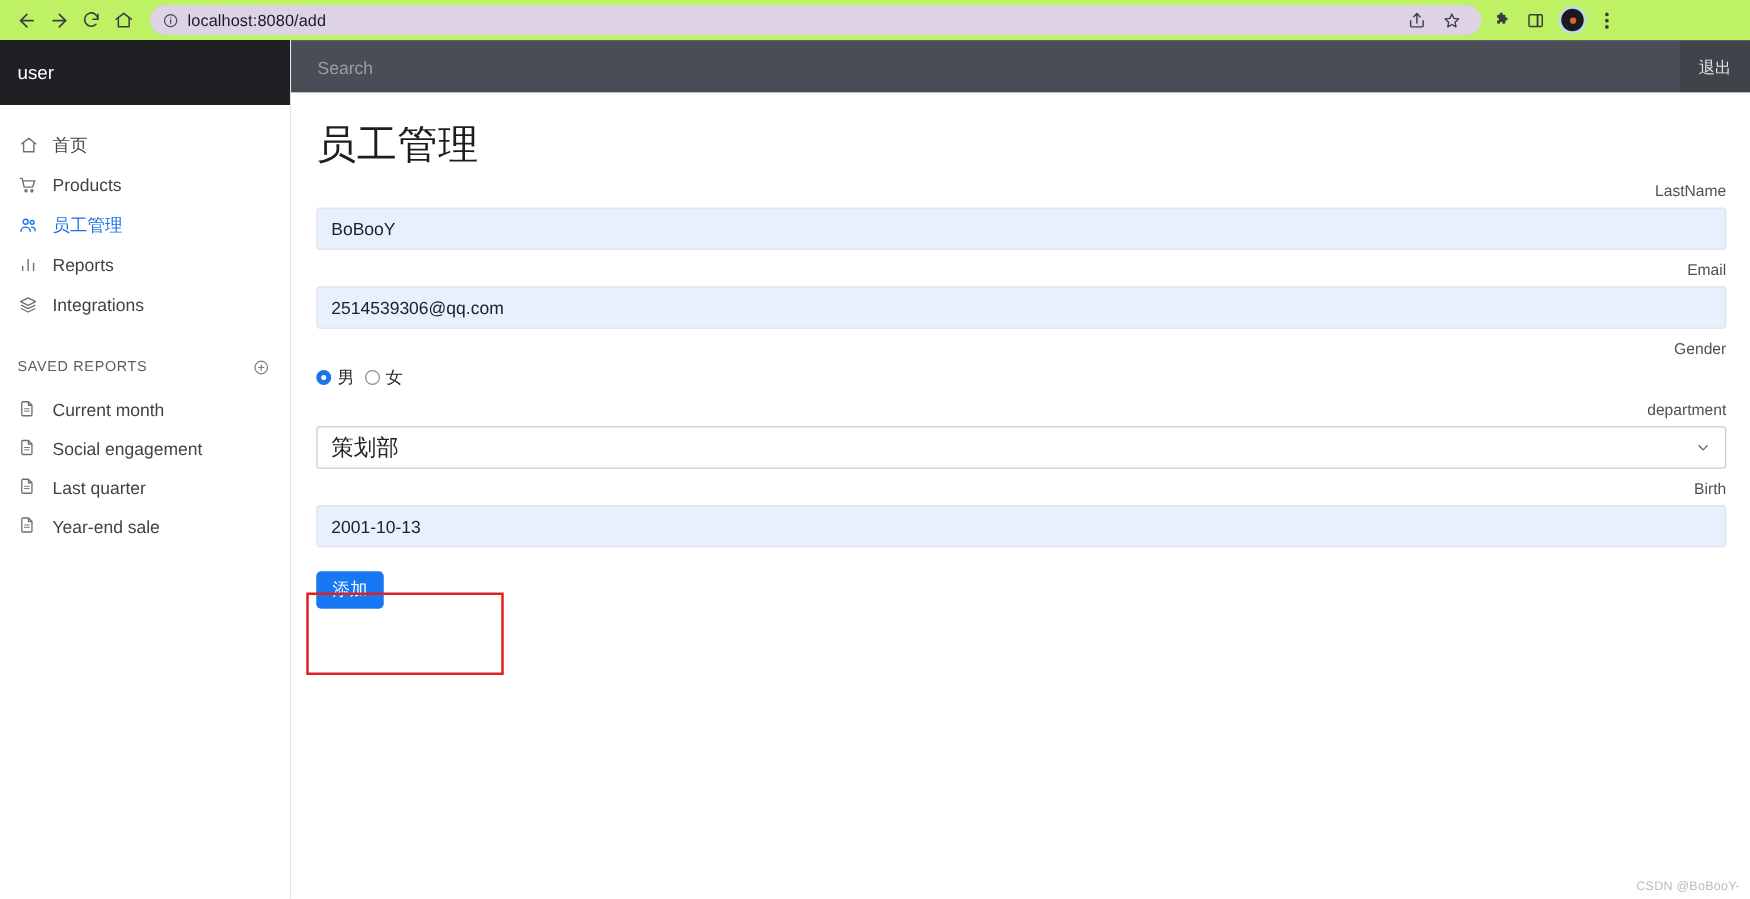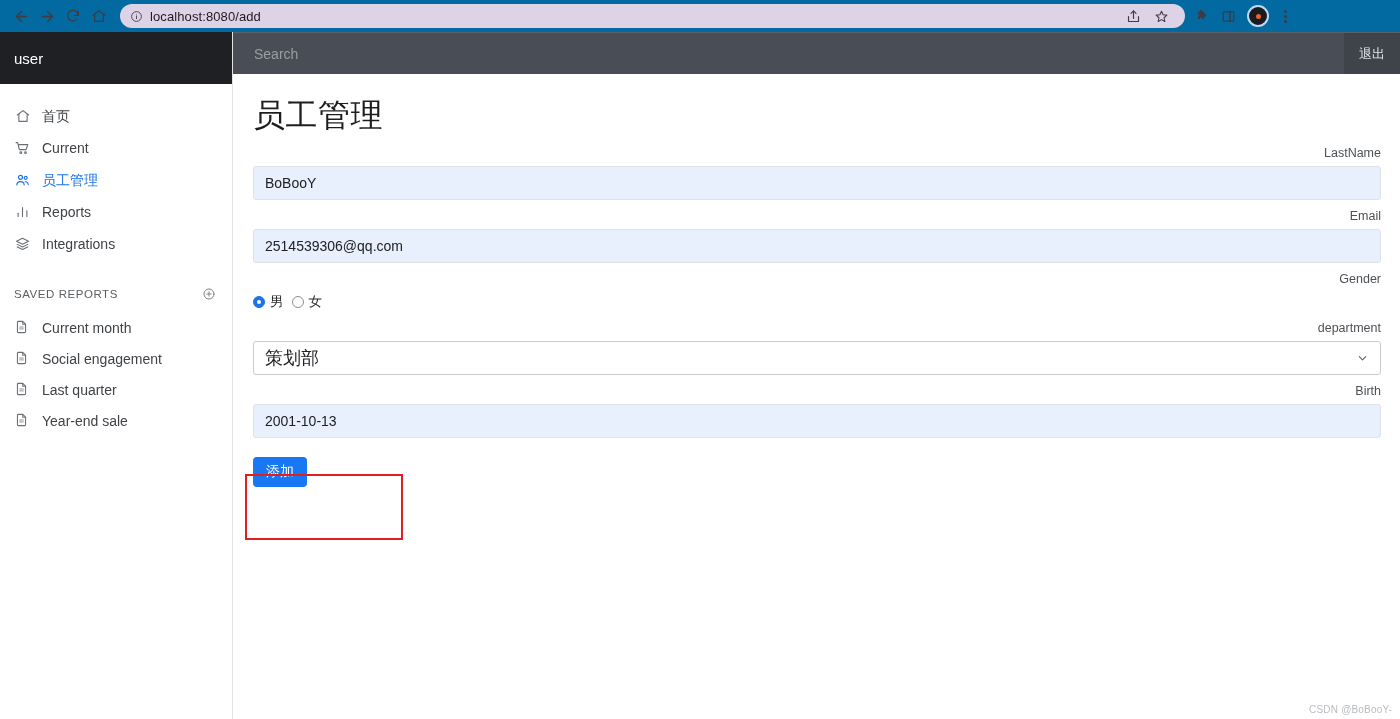--- a/index.html
+++ b/index.html
@@ -12,21 +12,21 @@
     font-family: "Liberation Sans", "DejaVu Sans", sans-serif;
   }
   * { box-sizing: border-box; }
 
   
   .browser-bar {
     position: absolute;
     top: 0; left: 0;
     width: 1400px;
     height: 32px;
-    background: #0369a1;
+    background: #bef264;
     display: flex;
     align-items: center;
     padding: 0 8px;
   }
   .nav-btn {
     width: 26px; height: 26px;
     display: flex; align-items: center; justify-content: center;
     color: #3c3c42;
     flex: 0 0 auto;
   }
@@ -380,21 +380,21 @@
 
 
       <div class="nav-item">
         <span class="ico">
           <svg width="17" height="16" viewBox="0 0 24 24" fill="none" stroke="#6b7075" stroke-width="1.7" stroke-linecap="round" stroke-linejoin="round">
               <path d="M2.5 4h2.2l2.6 10.5h10L20 7H6"></path>
               <circle cx="9.5" cy="19" r="1.3"></circle>
               <circle cx="16.5" cy="19" r="1.3"></circle>
             </svg>
         </span>
-        <span class="nav-label">Current</span>
+        <span class="nav-label">Products</span>
       </div>
 
       <div class="nav-item active">
         <span class="ico">
           <svg width="17" height="16" viewBox="0 0 24 24" fill="none" stroke="#1a73e8" stroke-width="1.7" stroke-linecap="round" stroke-linejoin="round">
               <circle cx="9" cy="8" r="3"></circle>
               <path d="M3.5 19.5c0-3 2.5-5 5.5-5s5.5 2 5.5 5"></path>
               <circle cx="16.8" cy="8.8" r="2.3"></circle>
               <path d="M16 14.6c2.4-.2 4.5 1.6 4.5 4.3"></path>
             </svg>

